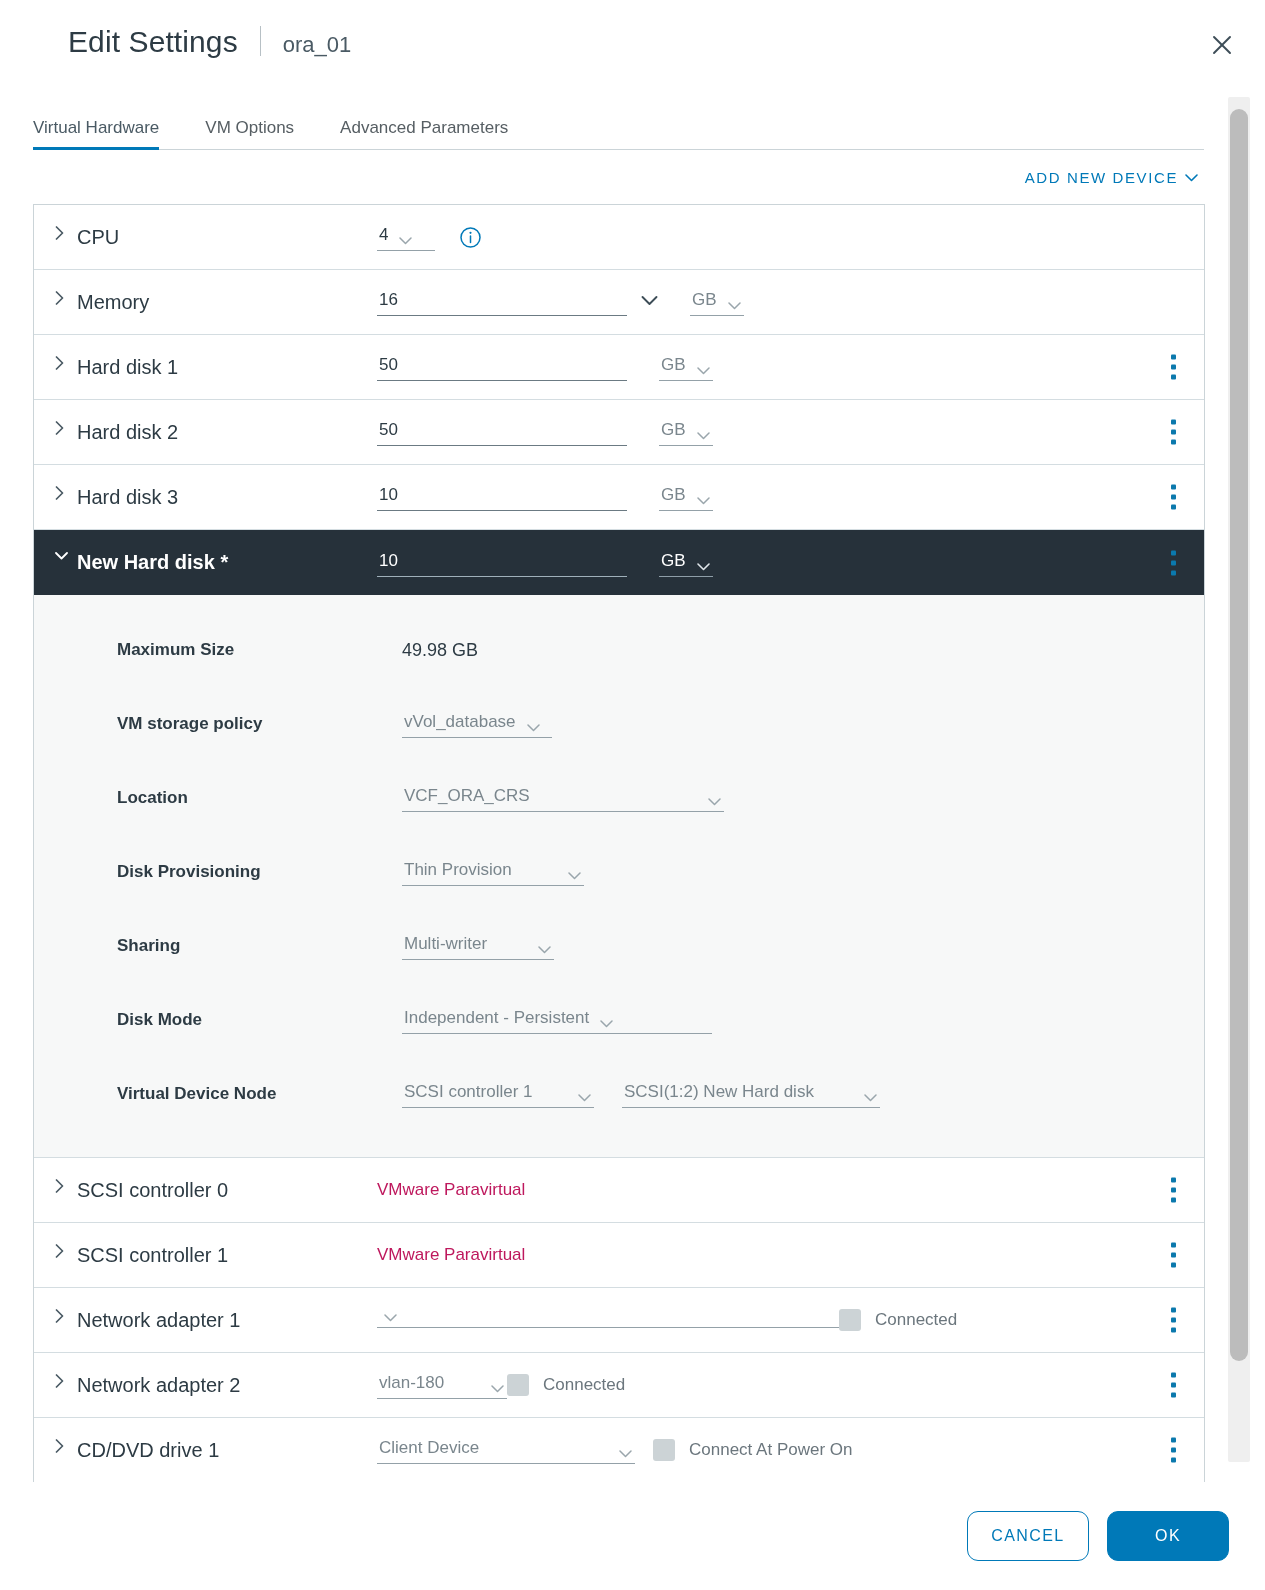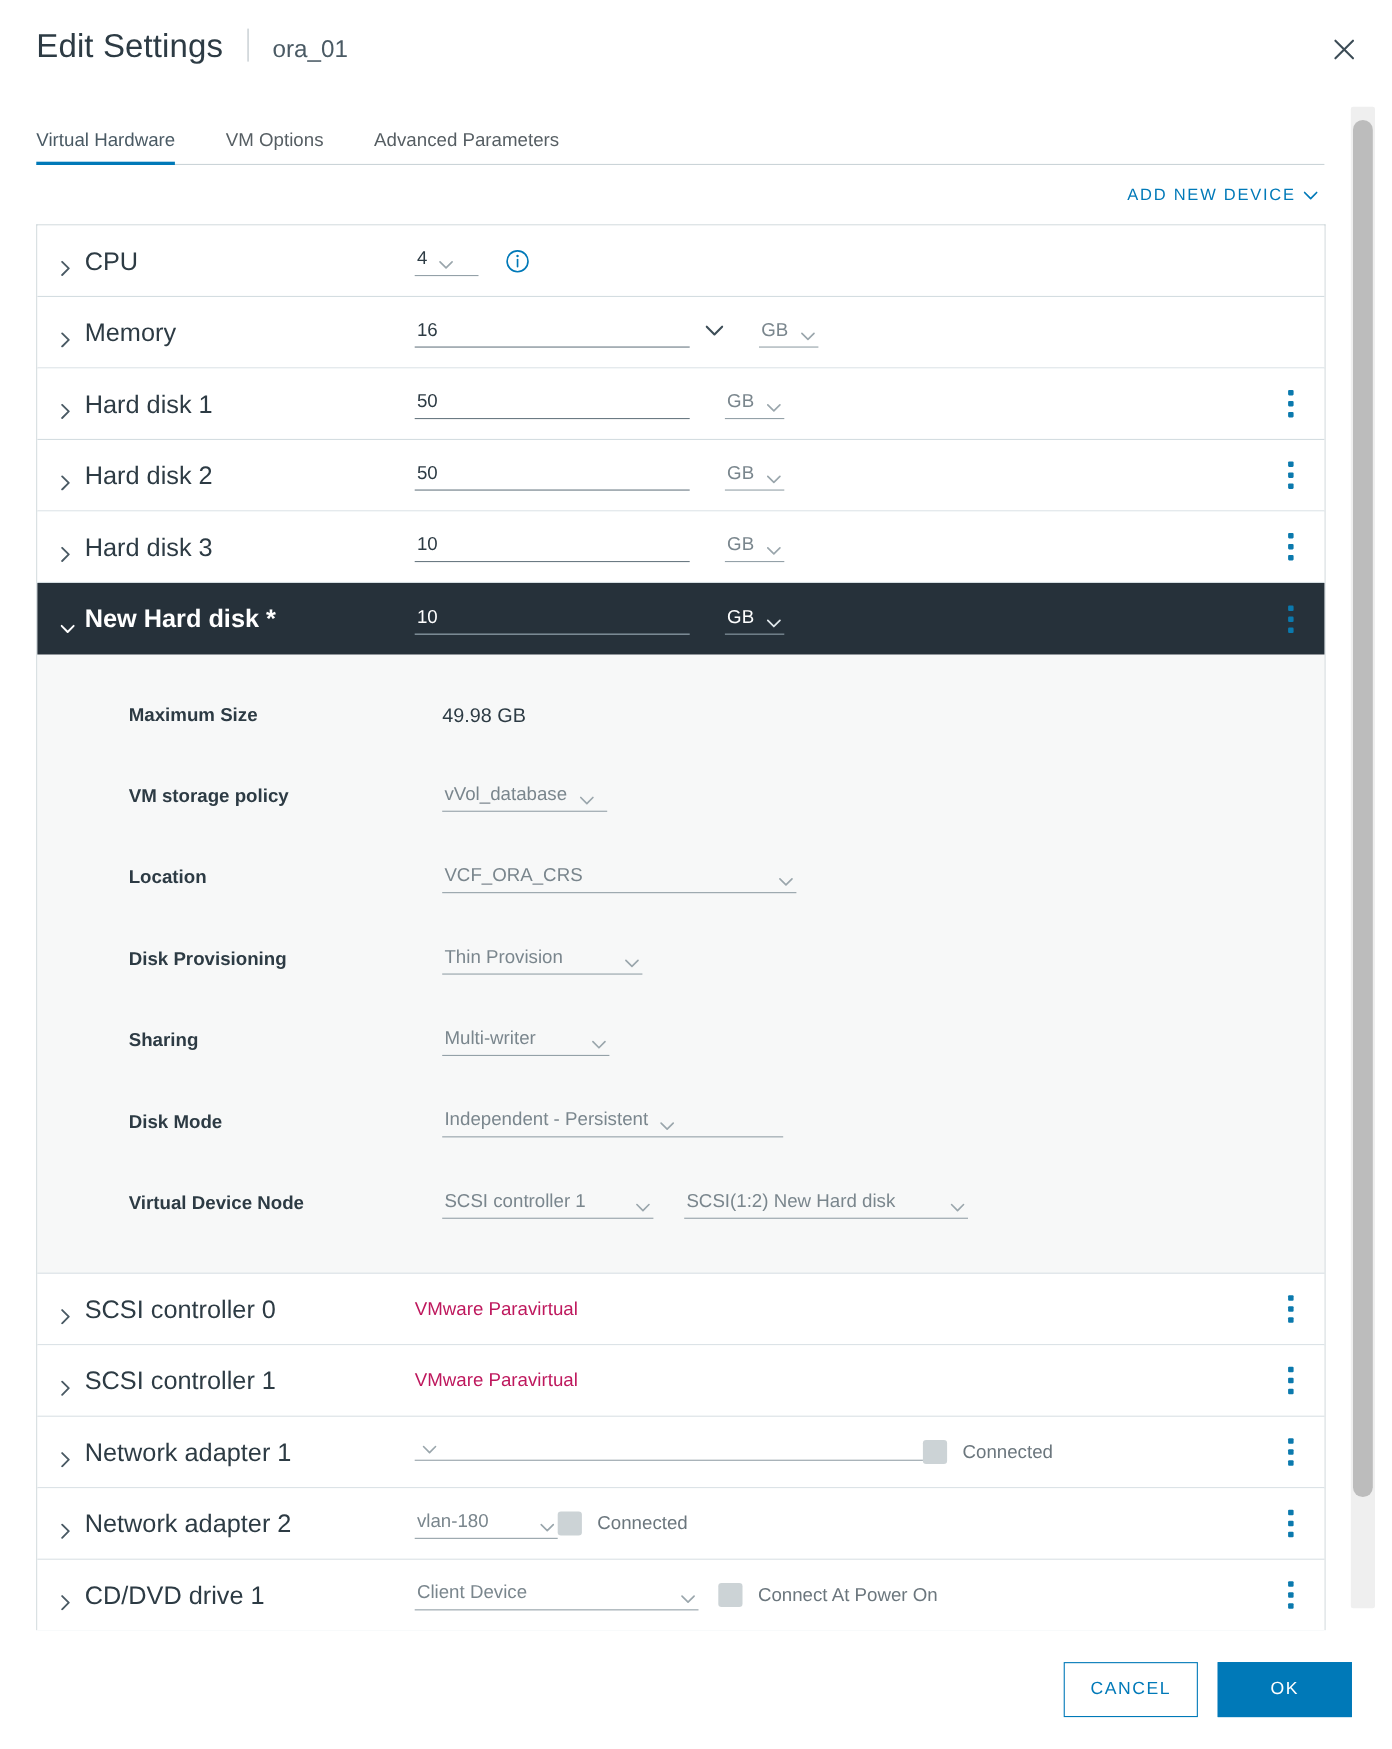--- a/index.html
+++ b/index.html
@@ -22,20 +22,21 @@
     position: relative;
     padding: 22px 0 0 33px;
     height: 92px;
   }
   .title-row { display: flex; align-items: baseline; }
   .title {
     font-size: 30px;
     font-weight: 400;
     color: #2d3b44;
     letter-spacing: .1px;
+    margin-left: 35px;
   }
   .title-sep {
     display: inline-block;
     width: 1px; height: 30px;
     background: #b7c0c5;
     margin: 0 22px;
     position: relative; top: 4px;
   }
   .subtitle {
     font-size: 22px;
@@ -115,24 +116,24 @@
     position: relative;
     display: flex;
     align-items: center;
     height: 65px;
     border-bottom: 1px solid #d4dde1;
     padding-left: 21px;
     background: #fff;
   }
   .dlabel {
     display: flex;
-    align-items: flex-end;
+    align-items: flex-start;
     width: 322px;
     flex: 0 0 322px;
-    font-size: 23px;
+    font-size: 20px;
     color: #2d3b44;
   }
   .caret {
     display: inline-block;
     width: 17px;
     margin-right: 5px;
     color: #4a5a64;
     flex: 0 0 auto;
     line-height: 1;
   }
@@ -309,21 +310,21 @@
     padding-right: 36px;
     gap: 18px;
     background: #fff;
   }
   .btn {
     font-family: inherit;
     font-size: 16px;
     letter-spacing: 1.4px;
     height: 50px;
     min-width: 122px;
-    border-radius: 0;
+    border-radius: 11px;
     cursor: pointer;
     padding: 0 22px;
   }
   .btn-secondary {
     background: #fff;
     border: 1px solid #0079b8;
     color: #0079b8;
   }
   .btn-primary {
     background: #0079b8;

